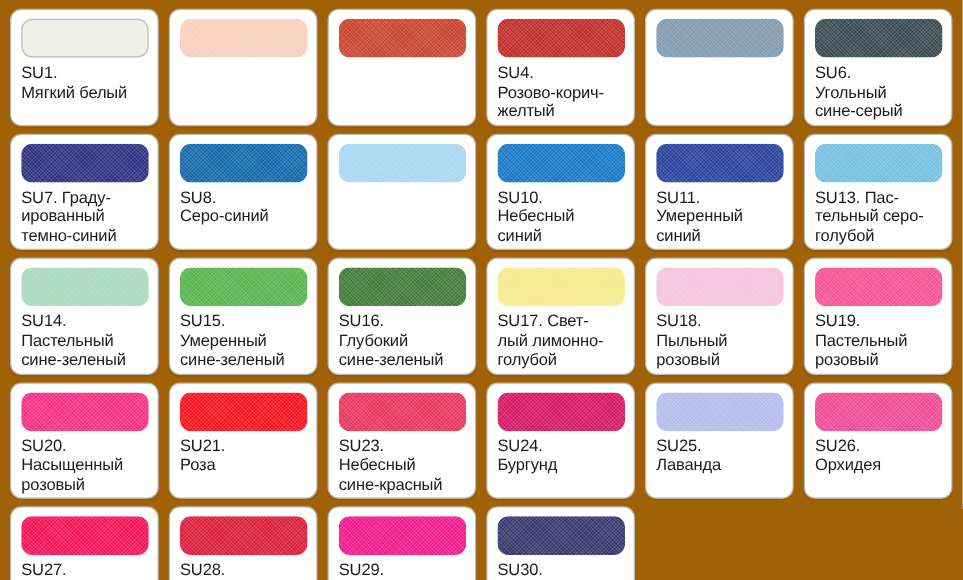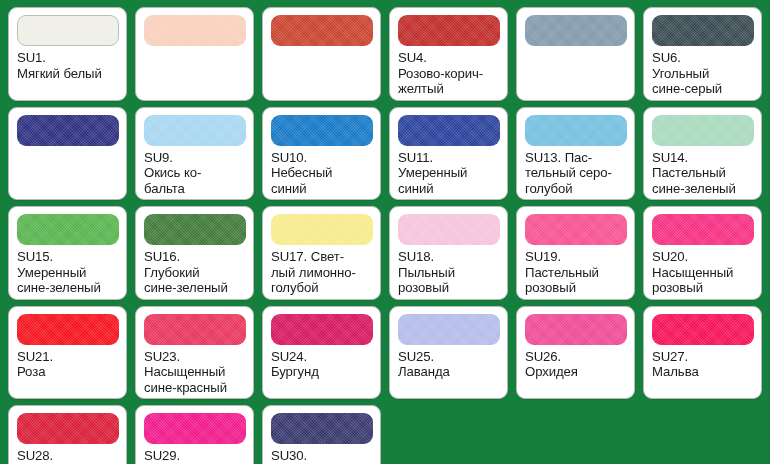--- a/index.html
+++ b/index.html
@@ -11,21 +11,21 @@
     width: 770px;
     height: 464px;
     background: #ffffff;
     font-family: "Liberation Sans", sans-serif;
     overflow: hidden;
   }
   #chart {
     position: relative;
     width: 770px;
     height: 464px;
-    background: #15803d;
+    background: #a16207;
     box-sizing: border-box;
   }
   .grid {
     display: grid;
     grid-template-columns: repeat(6, 1fr);
     grid-template-rows: repeat(5, 1fr);
     width: 770px;
     height: 464px;
     padding: 4px 4px 4px 4px;
     box-sizing: border-box;
@@ -110,28 +110,35 @@
         <div class="card">
           <div class="swatch" style="background-color: rgb(55, 71, 79);"></div>
           <div class="label">SU6.
 Угольный
 сине-серый</div>
         </div>
       </div>
       <div class="cell">
         <div class="card">
           <div class="swatch" style="background-color: rgb(43, 46, 127);"></div>
+          <div class="label">SU7. Граду-
+ированный
+темно-синий</div>
+        </div>
+      </div>
+      <div class="cell">
+        <div class="card">
+          <div class="swatch" style="background-color: rgb(17, 102, 168);"></div>
+          <div class="label">SU8.
+Серо-синий</div>
         </div>
       </div>
       <div class="cell">
         <div class="card">
           <div class="swatch" style="background-color: rgb(166, 214, 242);"></div>
-          <div class="label">SU9.
-Окись ко-
-бальта</div>
         </div>
       </div>
       <div class="cell">
         <div class="card">
           <div class="swatch" style="background-color: rgb(20, 119, 198);"></div>
           <div class="label">SU10.
 Небесный
 синий</div>
         </div>
       </div>
@@ -211,21 +218,21 @@
         <div class="card">
           <div class="swatch" style="background-color: rgb(245, 17, 28);"></div>
           <div class="label">SU21.
 Роза</div>
         </div>
       </div>
       <div class="cell">
         <div class="card">
           <div class="swatch" style="background-color: rgb(232, 51, 91);"></div>
           <div class="label">SU23.
-Насыщенный
+Небесный
 сине-красный</div>
         </div>
       </div>
       <div class="cell">
         <div class="card">
           <div class="swatch" style="background-color: rgb(213, 21, 95);"></div>
           <div class="label">SU24.
 Бургунд</div>
         </div>
       </div>

